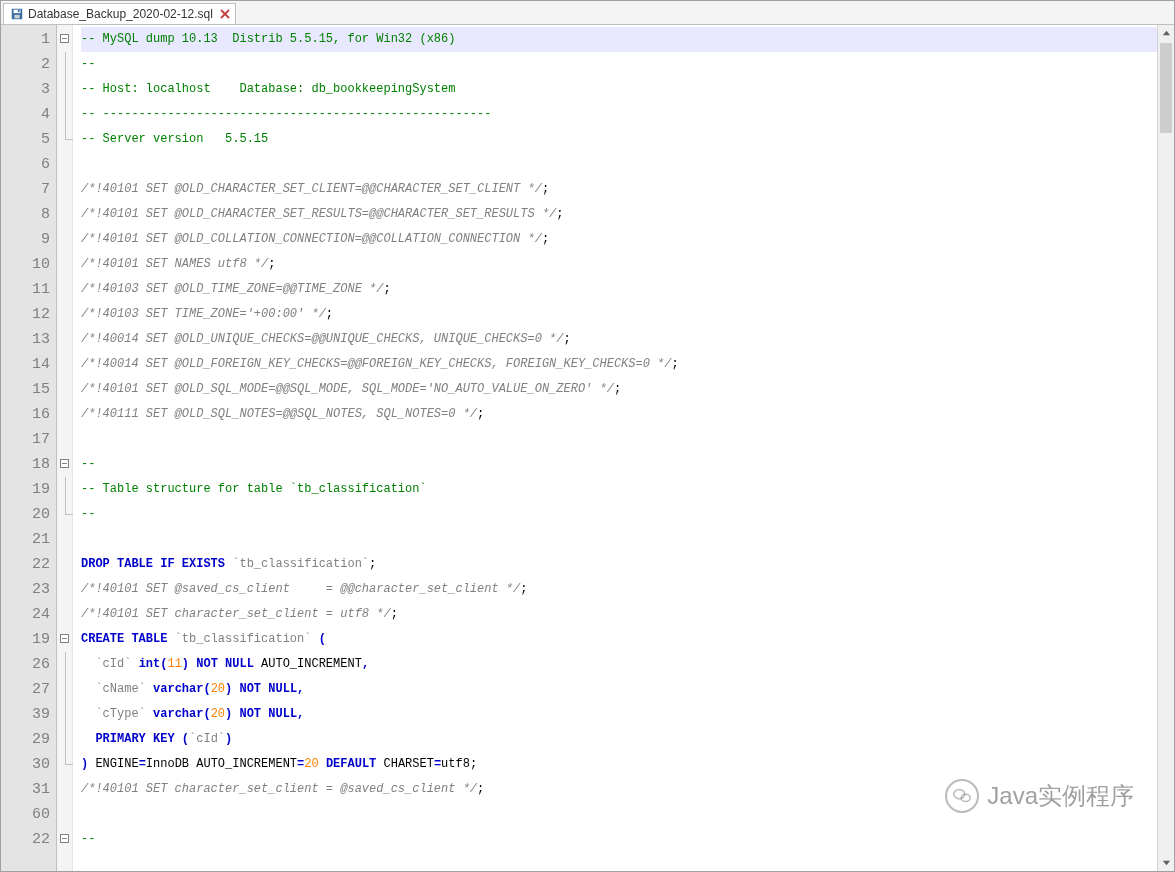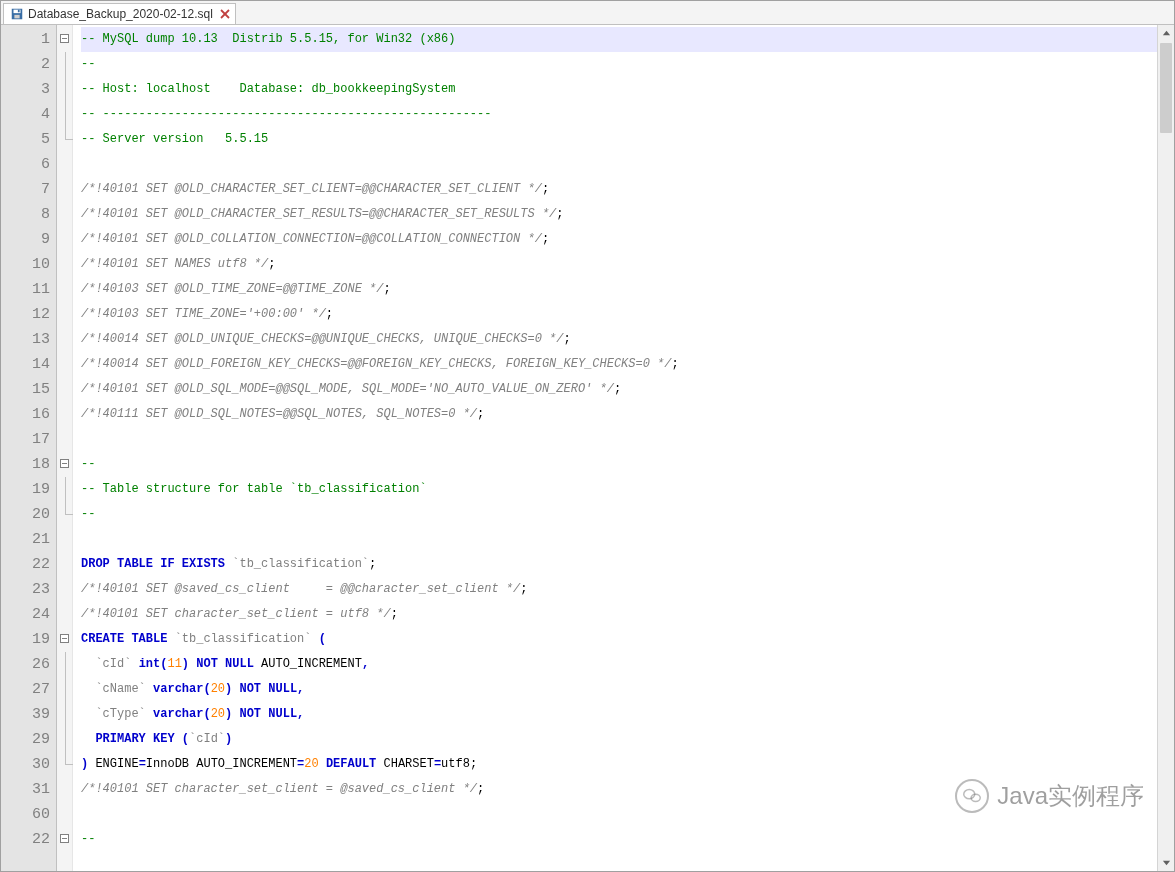--- a/index.html
+++ b/index.html
@@ -125,21 +125,21 @@
     height:17px; background:#f0f0f0; display:flex;
     align-items:center; justify-content:center; color:#606060;
   }
   .scroll-thumb {
     position:absolute; left:2px; right:2px; top:18px; height:90px;
     background:#cdcdcd; border-radius:1px;
   }
 
   .watermark {
     position: absolute;
-    right: 30px;
+    right: 40px;
     bottom: 58px;
     display: flex;
     align-items: center;
     gap: 8px;
     color: rgba(80,80,80,0.55);
     font-family: 'Microsoft YaHei', sans-serif;
     font-size: 24px;
     pointer-events: none;
   }
   .watermark .wm-icon {

